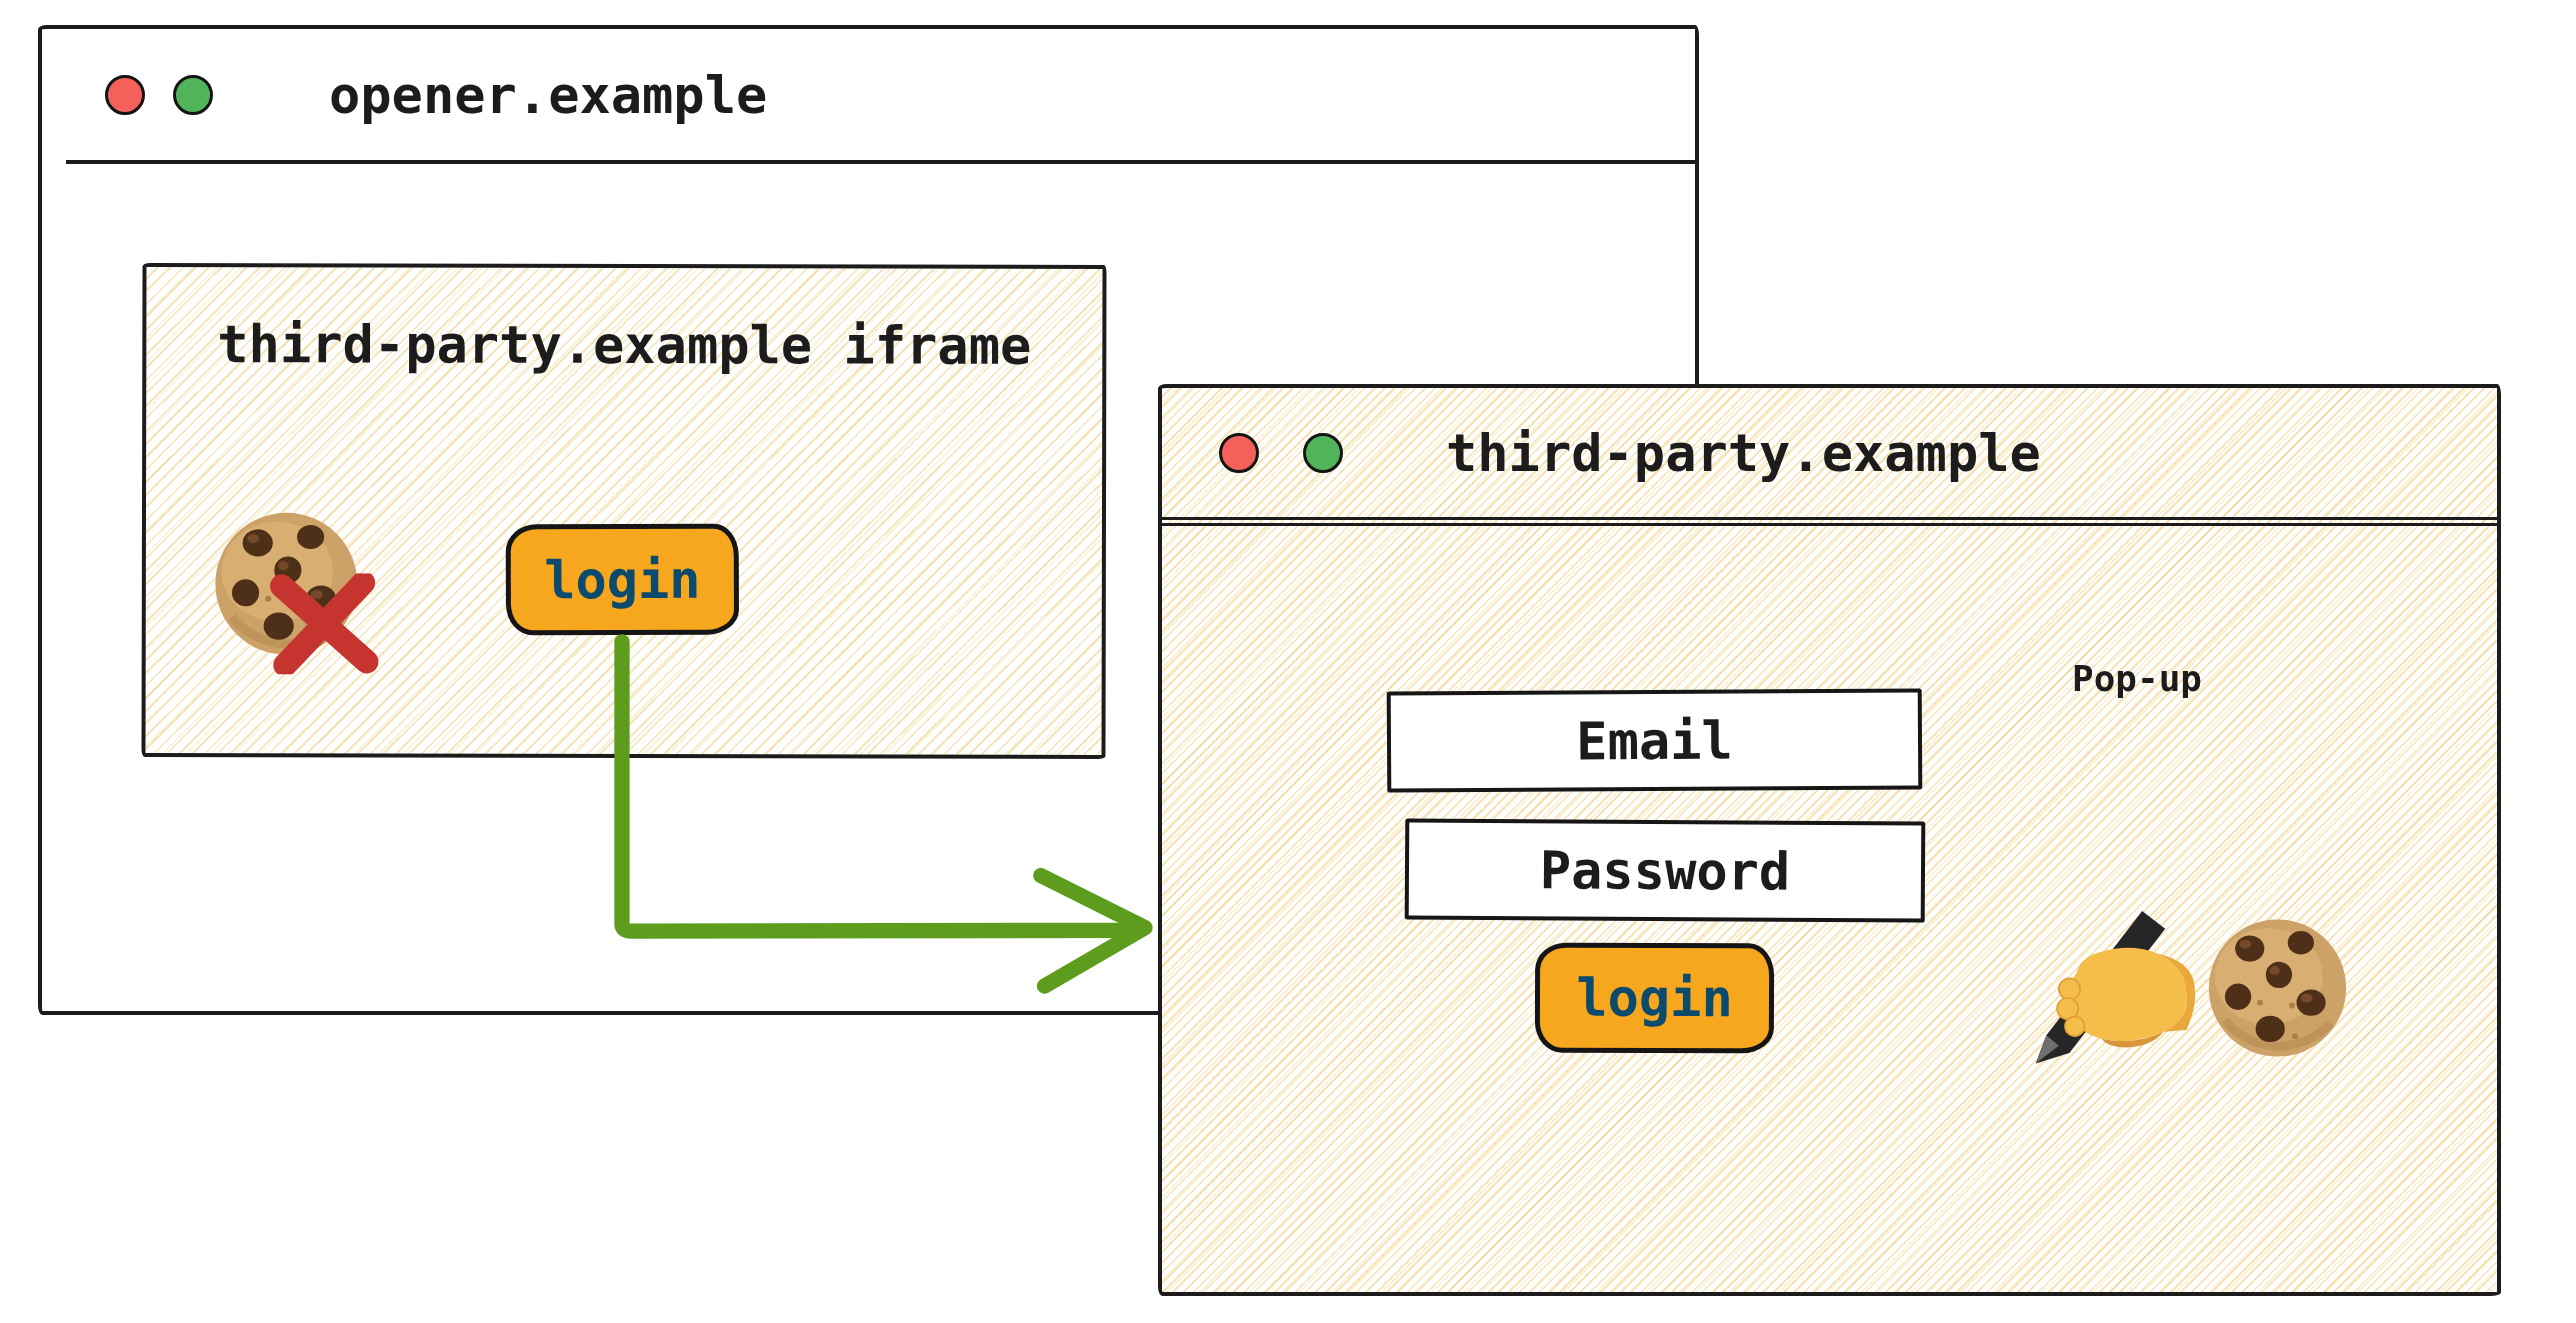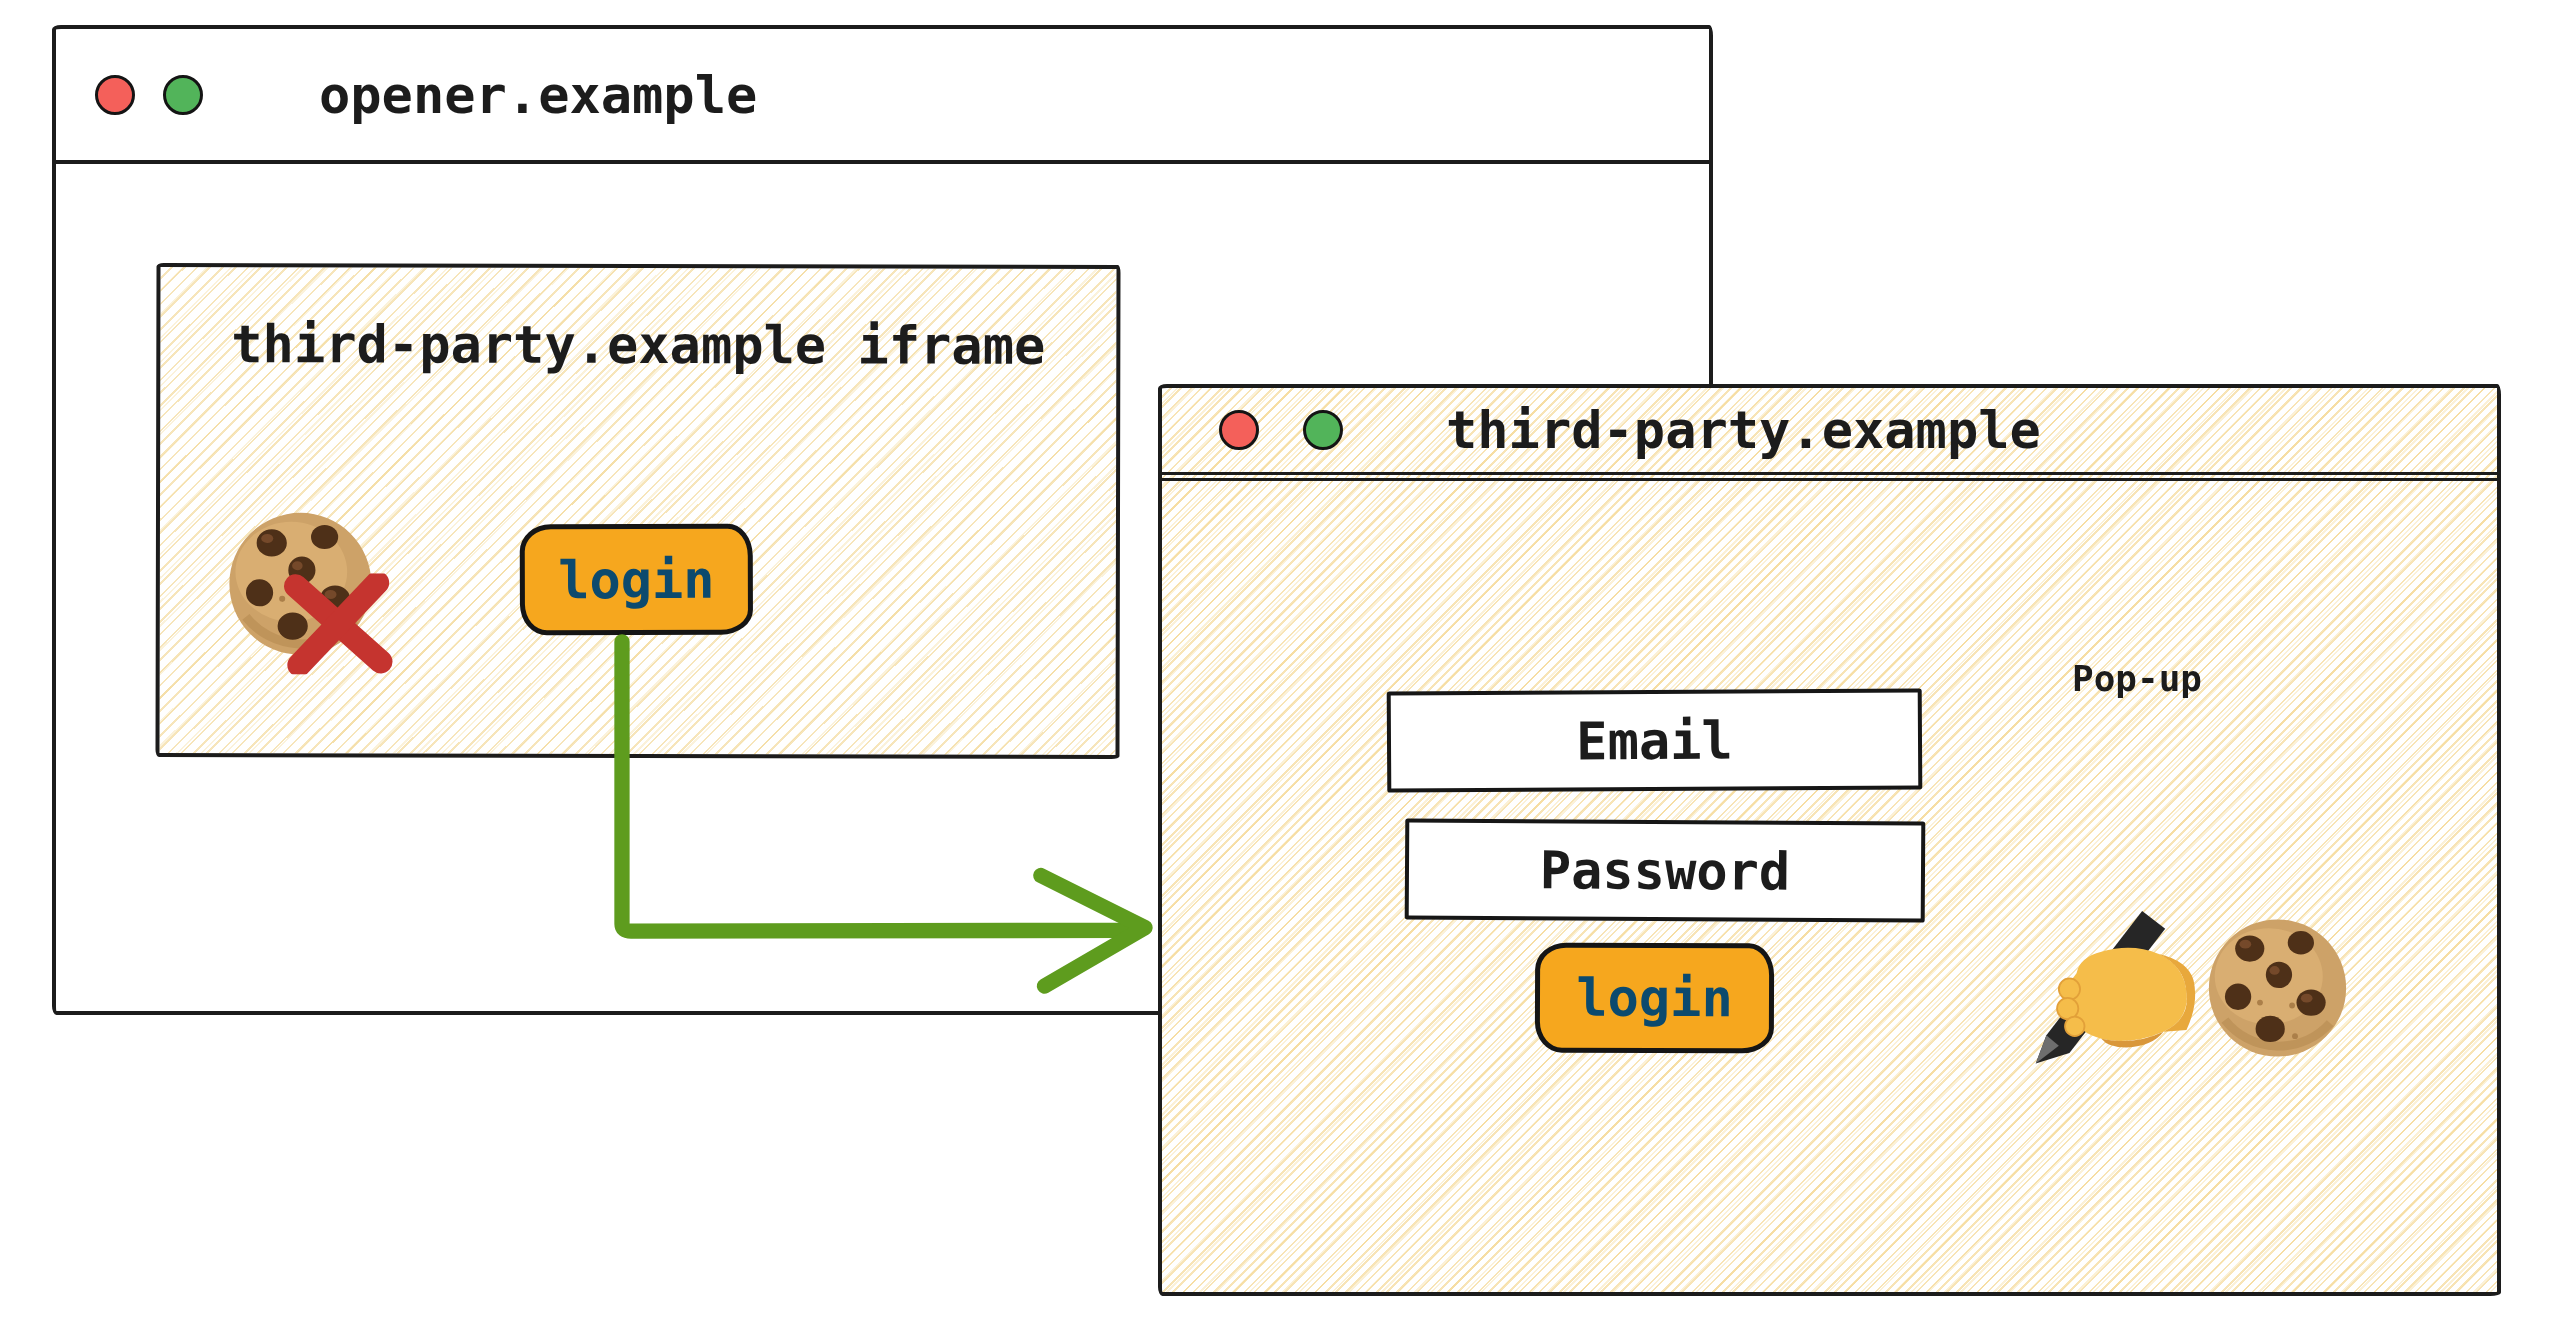--- a/index.html
+++ b/index.html
@@ -20,21 +20,21 @@
     background-image:
       repeating-linear-gradient(135deg, rgba(240,208,130,0) 0 7.2px, rgba(240,208,130,.55) 7.2px 9px),
       repeating-linear-gradient(135deg, rgba(244,218,150,0) 0 15.3px, rgba(244,218,150,.35) 15.3px 17px);
   }
   .hatch-dense{
     background-image:
       repeating-linear-gradient(135deg, rgba(242,206,122,0) 0 5.4px, rgba(242,206,122,.55) 5.4px 7.2px),
       repeating-linear-gradient(135deg, rgba(246,220,155,0) 0 10px, rgba(246,220,155,.4) 10px 11.7px);
   }
   
-  #opener{left:52px;top:25px;width:1661px;height:990px;}
+  #opener{left:38px;top:25px;width:1661px;height:990px;padding-left:24px;}
   #opener .titlebar{height:135px;border-bottom:4.5px solid #1c1c1c;padding-left:39px;gap:28px;}
   #opener .wtitle{margin-left:88px;}
   
   #iframe-box{
     position:absolute;left:100px;top:235px;width:964px;height:494px;
     border:4.5px solid #1c1c1c;box-sizing:border-box;transform:rotate(.12deg);
     border-radius:7.2px 2.7px 8px 3.6px / 3.6px 8px 2.7px 7.2px;
   }
   #iframe-heading{margin-top:47px;text-align:center;font-weight:bold;font-size:52px;}
   .emoji{position:absolute;}
@@ -43,21 +43,21 @@
     position:absolute;box-sizing:border-box;background:#f6a71e;border:5.4px solid #151515;
     border-radius:31px 25px 32px 27px / 27px 32px 25px 31px;
     font-family:inherit;font-weight:bold;font-size:52px;color:#0c4a6e;
     display:flex;align-items:center;justify-content:center;padding:0;cursor:pointer;
   }
   #login-iframe{left:360px;top:256px;width:233px;height:111px;transform:rotate(-.3deg);}
   
   #arrow-svg{position:absolute;left:0;top:0;width:2576px;height:1324px;pointer-events:none;}
   
   #popup{left:1158px;top:384px;width:1343px;height:912px;}
-  #popup .titlebar{height:93px;border-bottom:9px double #1c1c1c;padding-left:57px;gap:44px;}
+  #popup .titlebar{height:138px;border-bottom:9px double #1c1c1c;padding-left:57px;gap:44px;}
   #popup .wtitle{margin-left:59px;}
   #popup-label{position:absolute;left:910px;top:270px;font-weight:bold;font-size:36px;}
   .field{
     position:absolute;box-sizing:border-box;background:#ffffff;border:4.5px solid #161616;
     display:flex;align-items:center;justify-content:center;
     font-weight:bold;font-size:52px;border-radius:2.7px;
   }
   #email-field{left:225px;top:302px;width:535px;height:101px;transform:rotate(-.35deg);}
   #password-field{left:243px;top:432px;width:520px;height:101px;transform:rotate(.35deg);}
   #login-popup{left:373px;top:555px;width:239px;height:110px;transform:rotate(.2deg);}

